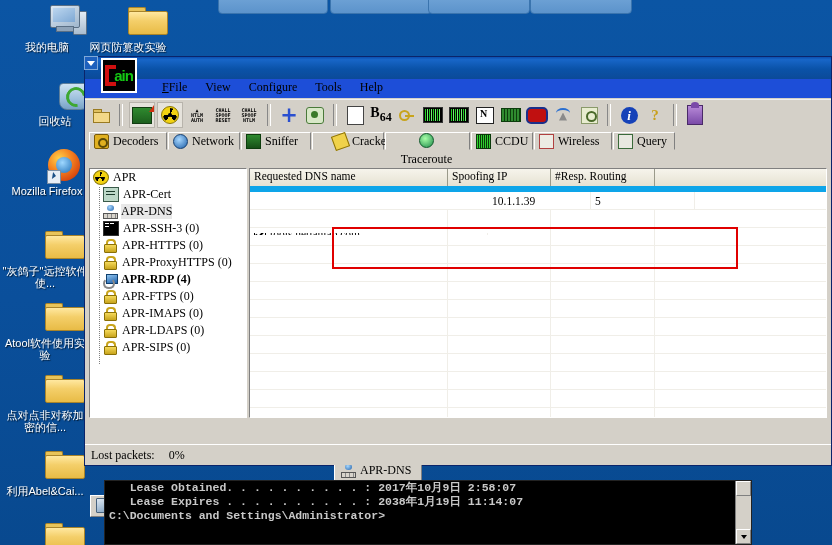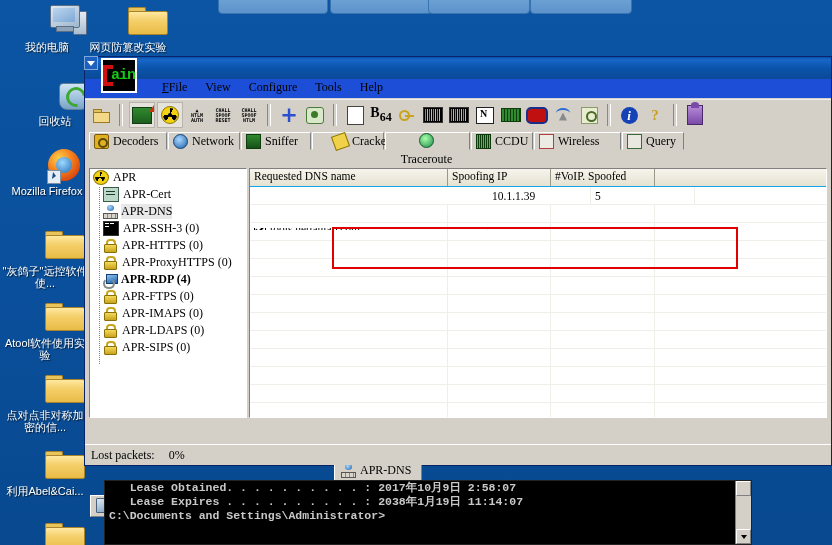--- a/index.html
+++ b/index.html
@@ -74,21 +74,21 @@
   #sysbox{position:absolute;left:-1px;top:-1px;width:14px;height:14px;background:#1d60bd;
     border:1px solid #7fa8d8;box-sizing:border-box;display:flex;align-items:center;justify-content:center;}
   #sysbox .cv{border-left:4px solid transparent;border-right:4px solid transparent;border-top:5px solid #fff;}
 
   
   #cainlogo{position:absolute;left:16px;top:1px;width:36px;height:35px;background:#000;
     border:2px solid #fff;box-sizing:border-box;z-index:30;
     display:flex;align-items:center;justify-content:center;}
   #cainlogo .c{width:11px;height:21px;border:4px solid #d01010;border-right:none;box-sizing:border-box;}
   #cainlogo .ain{color:#14c814;font-weight:bold;font-size:15px;
-    font-family:Liberation Mono, monospace;letter-spacing:-1px;margin-left:-2px;line-height:1;}
+    font-family:Liberation Sans, sans-serif;letter-spacing:-1px;margin-left:-2px;line-height:1;}
 
   #menubar{height:19px;background:#1d4ed8;display:flex;align-items:flex-start;
     padding-left:68px;border-bottom:1px solid #d4d0c8;}
   #menubar .mi{font-family:"Liberation Serif",serif;font-size:12px;color:#000;
     padding:1px 9px;cursor:default;}
   #menubar .mi u{text-decoration:underline;}
 
   #toolbar{height:30px;background:#d4d0c8;display:flex;align-items:center;gap:2px;
     padding:0 4px;border-top:1px solid #efefef;}
   .tbsep{width:2px;height:22px;border-left:1px solid #888;border-right:1px solid #fff;margin:0 4px;}
@@ -193,21 +193,21 @@
   .tic-lock:after{content:"";position:absolute;left:0;top:5px;width:11px;height:7px;
     background:linear-gradient(180deg,#f5d95a,#c8a41c);border:1px solid #8a7008;border-radius:1px;}
   .tic-rdp{width:14px;height:13px;position:relative;}
   .tic-rdp:before{content:"";position:absolute;left:3px;top:1px;width:10px;height:8px;
     background:linear-gradient(160deg,#8fc4f0,#1e5fa8);border:1px solid #10406f;}
   .tic-rdp:after{content:"";position:absolute;left:0;top:5px;width:8px;height:7px;
     border:2px solid #888;border-radius:50%;border-top-color:transparent;}
 
   #listpane{flex:1;margin-left:2px;background:#fff;border:1px solid;border-color:#808080 #fff #fff #808080;
     box-sizing:border-box;position:relative;overflow:hidden;}
-  #lhead{display:flex;height:17px;background:#ece9d8;border-bottom:1px solid #0ea5e9;}
+  #lhead{display:flex;height:17px;background:#ece9d8;border-bottom:6px solid #0ea5e9;}
   #lhead .hc{font-family:"Liberation Serif",serif;font-size:11.5px;color:#000;
     padding:1px 4px;border-right:1px solid #9a9a8a;box-sizing:border-box;
     background:linear-gradient(180deg,#f6f4ec,#e6e2d2);overflow:hidden;white-space:nowrap;}
   .lrow{display:flex;height:17px;border-bottom:1px solid #f0eee8;}
   .lrow .lc{font-family:"Liberation Serif",serif;font-size:11.5px;color:#000;padding:1px 4px;
     box-sizing:border-box;border-right:1px solid #f0eee8;white-space:nowrap;overflow:hidden;
     display:flex;align-items:center;gap:4px;}
   .cbx{width:10px;height:10px;border:1px solid #000;background:#fff;position:relative;flex:none;}
   .cbx:after{content:"";position:absolute;left:2px;top:1px;width:3px;height:6px;
     border:solid #000;border-width:0 2px 2px 0;transform:rotate(42deg);}
@@ -437,21 +437,21 @@
         <span>Cracker</span>
       </div>
     <div class="tab" style="width:85px;flex-direction:column;">
         <span class="tabico ti-trace"></span>
         <span>Traceroute</span>
       </div>
     <div class="tab" style="width:62px;">
         <span class="tabico ti-ccdu"></span>
         <span>CCDU</span>
       </div>
-    <div class="tab" style="width:87px;align-items:center;">
+    <div class="tab" style="width:78px;align-items:center;">
         <span class="tabico ti-wifi"></span>
         <span>Wireless</span>
       </div>
     <div class="tab" style="width:62px;">
         <span class="tabico ti-query"></span>
         <span>Query</span>
       </div>
   </div>
 
   <div id="content">
@@ -502,21 +502,21 @@
       <div class="trow child">
         <span class="ticon tic-lock"></span>
         <span>APR-SIPS  (0)</span>
       </div>
     </div>
 
     <div id="listpane">
       <div id="lhead">
         <div class="hc" style="width:198px;"><span>Requested DNS name</span></div>
         <div class="hc" style="width:103px;"><span>Spoofing IP</span></div>
-        <div class="hc" style="width:104px;"><span>#VoIP. Spoofed</span></div>
+        <div class="hc" style="width:104px;"><span>#Resp. Routing</span></div>
         <div class="hc" style="flex:1;border-right:none;"><span></span></div>
       </div>
 
       <div class="lrow">
         <div class="lc" style="width:238px;margin-top:41px;">
           <span class="cbx"></span>
           <span>tools.hetianlab.com</span>
         </div>
         <div class="lc" style="width:103px;">
             <span>10.1.1.39</span>

